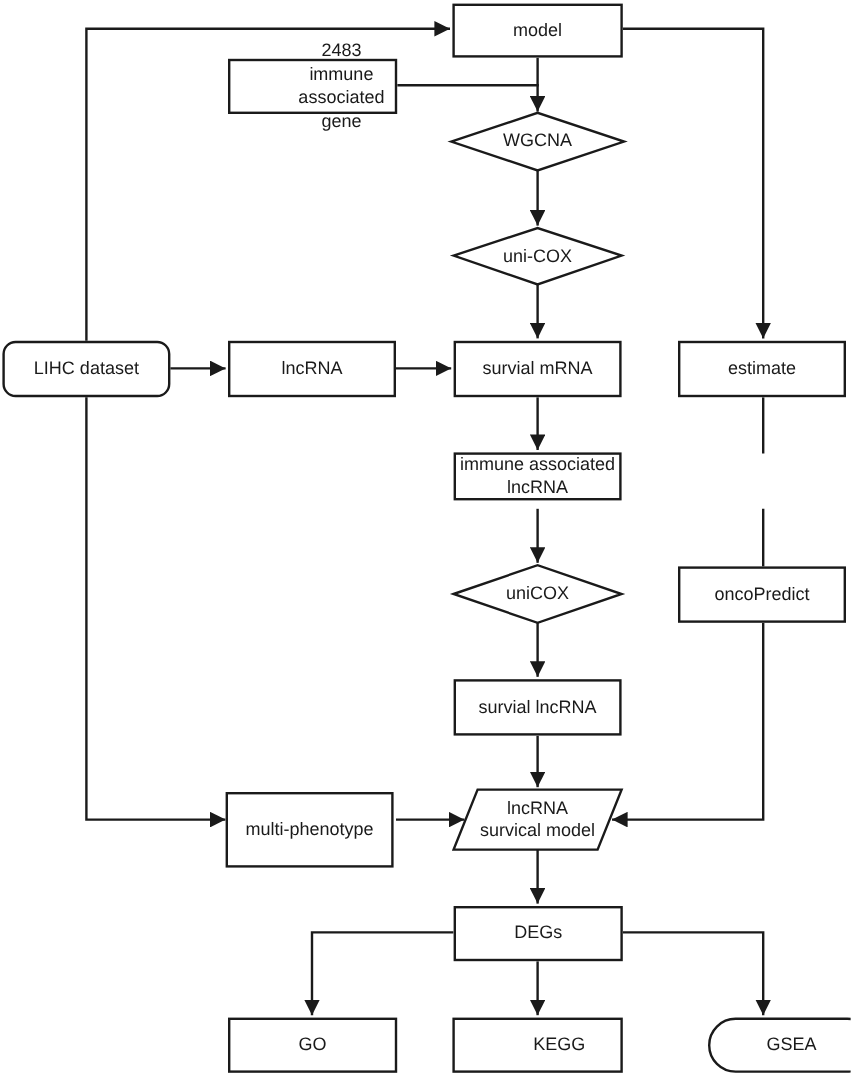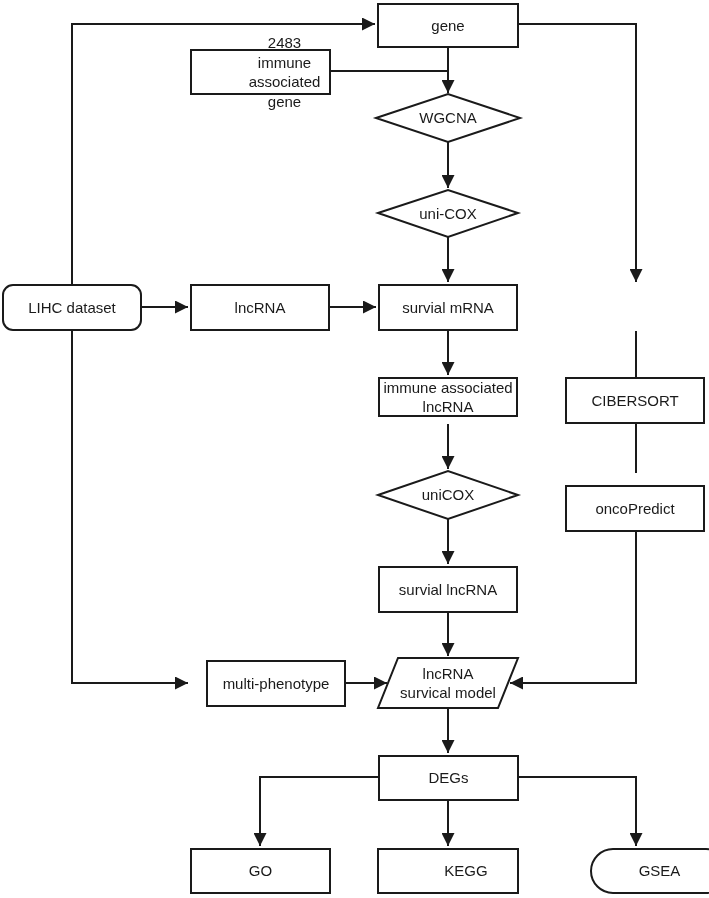--- a/index.html
+++ b/index.html
@@ -66,59 +66,59 @@
     <path class="edge arrow" d="M378,777 L260,777 L260,846"></path>
     <path class="edge arrow" d="M519,777 L636,777 L636,846"></path>
 
     <polygon class="shape" points="376,118 448,94 520,118 448,142"></polygon>
     <polygon class="shape" points="378,213 448,190 518,213 448,237"></polygon>
     <polygon class="shape" points="378,495 448,471 518,495 448,519"></polygon>
     <polygon class="shape" points="398,658 518,658 498,708 378,708"></polygon>
   </svg>
 
   <div class="node box" style="left:377px;top:3px;width:142px;height:45px;">
-    <span>gene</span>
+    <span>model</span>
   </div>
 
   <div class="node box" style="left:190px;top:49px;width:141px;height:46px;padding-left:48px;">
     <span>2483 immune
 associated gene</span>
   </div>
 
   <div class="node box rounded" style="left:2px;top:284px;width:140px;height:47px;">
     <span>LIHC dataset</span>
   </div>
 
   <div class="node box" style="left:190px;top:284px;width:140px;height:47px;">
     <span>lncRNA</span>
   </div>
 
   <div class="node box" style="left:378px;top:284px;width:140px;height:47px;">
     <span>survial mRNA</span>
   </div>
 
+  <div class="node box" style="left:565px;top:284px;width:140px;height:47px;">
+    <span>estimate</span>
+  </div>
 
   <div class="node box" style="left:378px;top:377px;width:140px;height:40px;">
     <span>immune associated
 lncRNA</span>
   </div>
 
-  <div class="node box" style="left:565px;top:377px;width:140px;height:47px;">
-    <span>CIBERSORT</span>
-  </div>
 
-  <div class="node box" style="left:565px;top:472px;width:140px;height:47px;margin-top:13px;">
+  <div class="node box" style="left:565px;top:472px;width:140px;height:47px;">
     <span>oncoPredict</span>
   </div>
 
   <div class="node box" style="left:378px;top:566px;width:140px;height:47px;">
     <span>survial lncRNA</span>
   </div>
 
-  <div class="node box" style="left:206px;top:660px;width:140px;height:47px;">
+  <div class="node box" style="left:188px;top:660px;width:140px;height:63px;">
     <span>multi-phenotype</span>
   </div>
 
   <div class="node box" style="left:378px;top:755px;width:141px;height:46px;">
     <span>DEGs</span>
   </div>
 
   <div class="node box" style="left:190px;top:848px;width:141px;height:46px;">
     <span>GO</span>
   </div>

